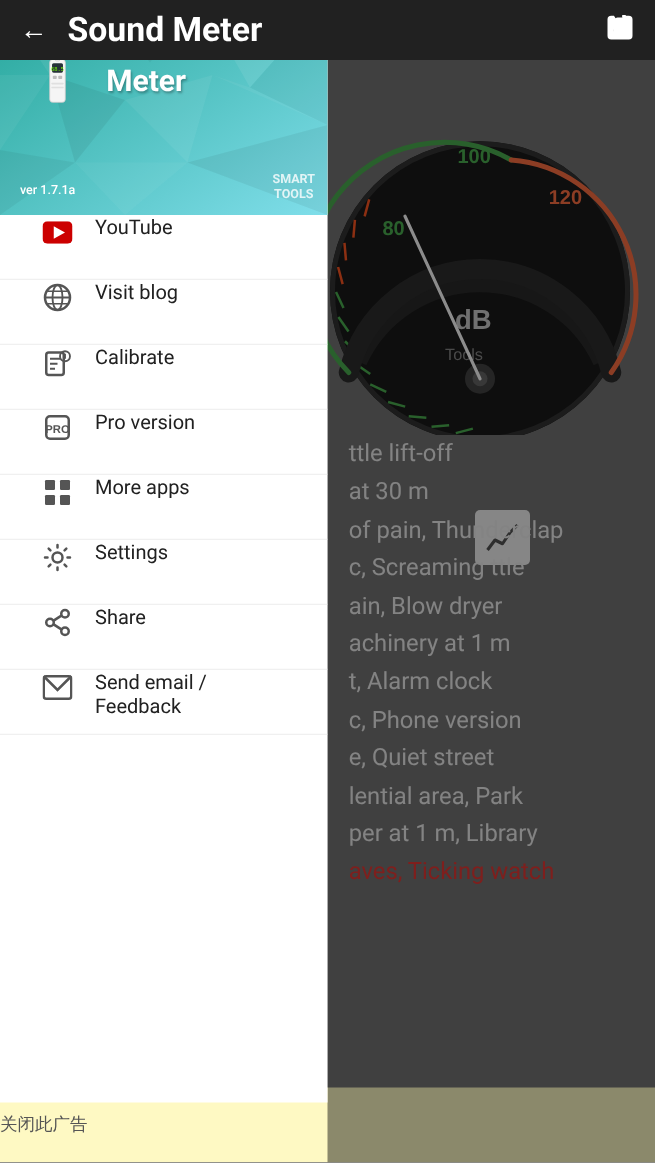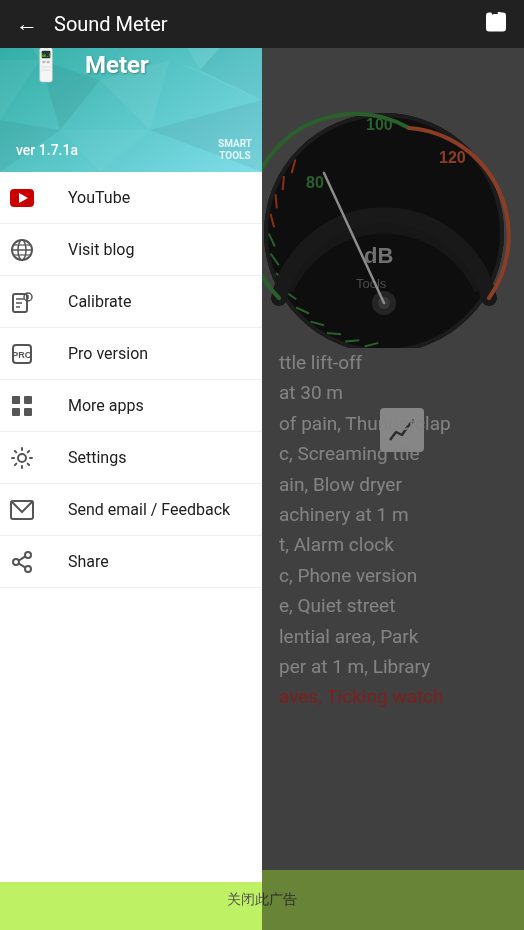--- a/index.html
+++ b/index.html
@@ -19,22 +19,22 @@
       background: #212121;
       display: flex;
       align-items: center;
       padding: 0 16px;
       position: absolute;
       top: 0; left: 0;
       z-index: 100;
     }
     .top-bar-title {
       color: #ffffff;
-      font-size: 20px;
-      font-weight: 400;
+      font-size: 27px;
+      font-weight: 700;
       margin-left: 16px;
       flex: 1;
     }
     .back-icon {
       color: #ffffff;
       font-size: 22px;
       cursor: pointer;
     }
     .camera-icon {
       color: #ffffff;
@@ -96,24 +96,23 @@
       justify-content: center;
     }
 
     
     .ad-bar {
       position: absolute;
       bottom: 0;
       left: 0;
       width: 524px;
       height: 60px;
-      background: #bef264;
-      display: flex;
-      align-items: center;
-      justify-content: center;
+      background: #fef9c3;
+      display: flex;
+      align-items: center;
     }
     .ad-bar-text {
       color: #555;
       font-size: 14px;
     }
 
     
     .drawer-overlay {
       position: absolute;
       top: 0;
@@ -184,21 +183,21 @@
       font-weight: bold;
       line-height: 1.2;
       text-shadow: 1px 1px 2px rgba(0,0,0,0.3);
     }
 
     .app-version {
       position: absolute;
       bottom: 14px;
       left: 16px;
       color: #ffffff;
-      font-size: 14px;
+      font-size: 10px;
       font-weight: 500;
     }
 
     .smart-tools-badge {
       position: absolute;
       bottom: 10px;
       right: 10px;
       color: #ffffffcc;
       font-size: 10px;
       font-weight: bold;
@@ -207,34 +206,33 @@
     }
 
     
     .drawer-menu {
       flex: 1;
       overflow-y: auto;
     }
 
     .menu-item {
       display: flex;
-      align-items: center;
       height: 52px;
-      padding: 0 8px;
+      padding: 0 32px;
       cursor: pointer;
       border-bottom: 1px solid #f0f0f0;
     }
 
     .menu-item-icon {
       width: 28px;
       height: 28px;
       display: flex;
       align-items: center;
       justify-content: center;
-      margin-right: 32px;
+      margin-right: 16px;
       color: #555555;
       font-size: 20px;
       flex-shrink: 0;
     }
 
     .menu-item-label {
       color: #212121;
       font-size: 16px;
       font-weight: 400;
     }
@@ -464,35 +462,35 @@
         <svg width="24" height="24" viewBox="0 0 24 24" fill="none">
           <circle cx="12" cy="12" r="4" stroke="#555" stroke-width="2"></circle>
           <path d="M12 2v2M12 20v2M2 12h2M20 12h2M4.93 4.93l1.41 1.41M17.66 17.66l1.41 1.41M4.93 19.07l1.41-1.41M17.66 6.34l1.41-1.41" stroke="#555" stroke-width="2" stroke-linecap="round"></path>
         </svg>
       </div>
       <span class="menu-item-label">Settings</span>
     </div>
 
     <div class="menu-item">
       <div class="menu-item-icon">
-        <svg width="24" height="20" viewBox="0 0 24 20" fill="none">
-          <rect x="1" y="1" width="22" height="18" rx="2" stroke="#555" stroke-width="2"></rect>
-          <polyline points="1,1 12,12 23,1" stroke="#555" stroke-width="2" fill="none"></polyline>
-        </svg>
-      </div>
-      <span class="menu-item-label">Send email / Feedback</span>
-    </div>
-
-    <div class="menu-item">
-      <div class="menu-item-icon">
         <svg width="24" height="24" viewBox="0 0 24 24" fill="none">
           <circle cx="18" cy="5" r="3" stroke="#555" stroke-width="2"></circle>
           <circle cx="6" cy="12" r="3" stroke="#555" stroke-width="2"></circle>
           <circle cx="18" cy="19" r="3" stroke="#555" stroke-width="2"></circle>
           <line x1="8.6" y1="10.7" x2="15.4" y2="6.3" stroke="#555" stroke-width="2"></line>
           <line x1="8.6" y1="13.3" x2="15.4" y2="17.7" stroke="#555" stroke-width="2"></line>
         </svg>
       </div>
       <span class="menu-item-label">Share</span>
     </div>
 
+    <div class="menu-item">
+      <div class="menu-item-icon">
+        <svg width="24" height="20" viewBox="0 0 24 20" fill="none">
+          <rect x="1" y="1" width="22" height="18" rx="2" stroke="#555" stroke-width="2"></rect>
+          <polyline points="1,1 12,12 23,1" stroke="#555" stroke-width="2" fill="none"></polyline>
+        </svg>
+      </div>
+      <span class="menu-item-label">Send email / Feedback</span>
+    </div>
+
   </div>
 </div>
 
 </body></html>

